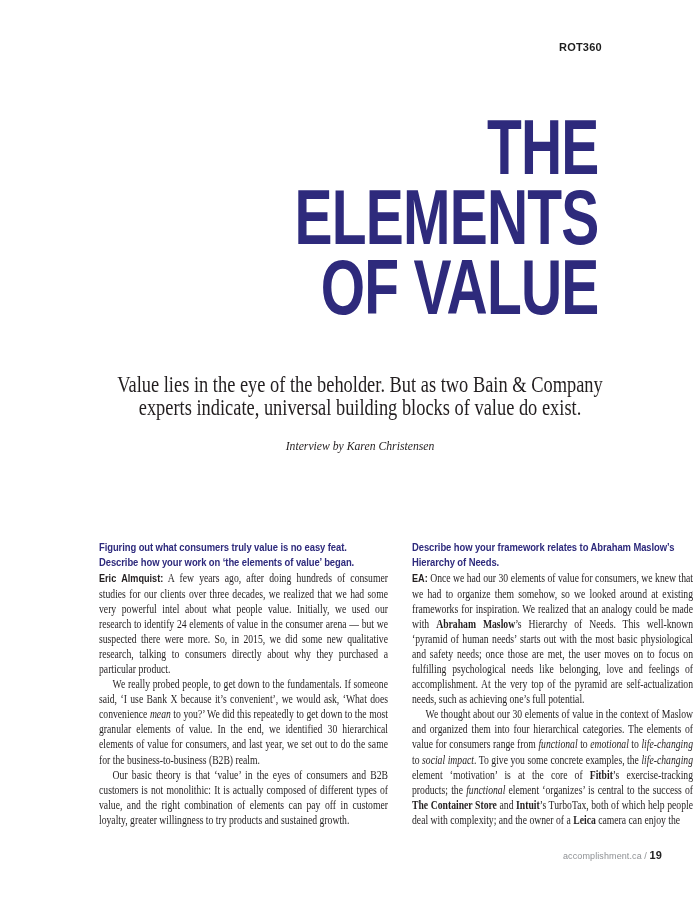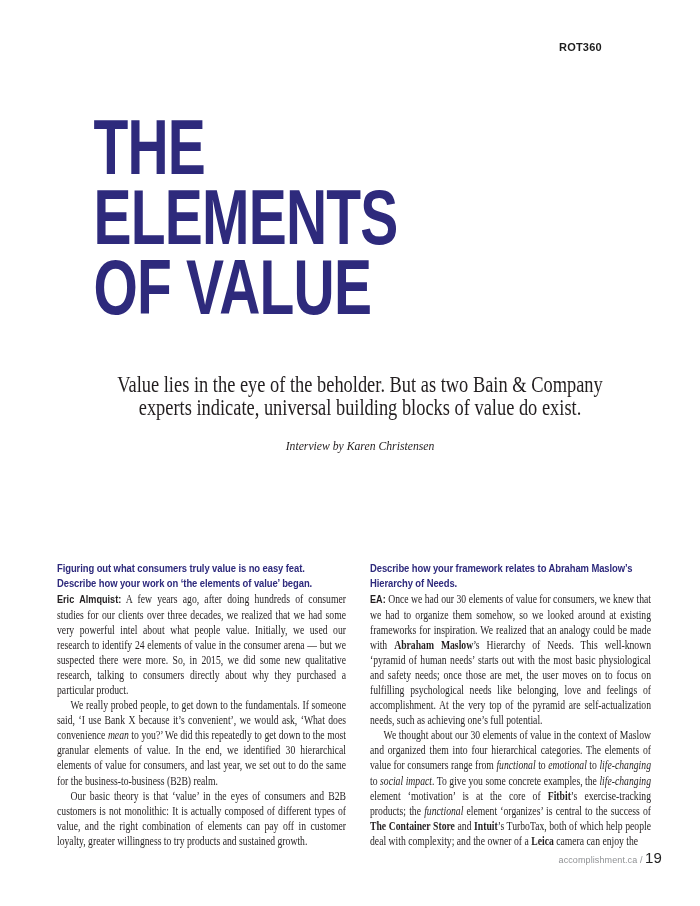--- a/index.html
+++ b/index.html
@@ -8,42 +8,42 @@
     overflow:hidden; font-family:"Liberation Serif", serif;
   }
 
   .masthead {
     position:absolute; top:41px; left:559px;
     font-family:"Liberation Sans", sans-serif; font-weight:bold;
     font-size:11px; letter-spacing:0.2px; color:var(--masthead,#1d1d1d);
   }
 
   .title {
-    position:absolute; top:112px; left:0; width:692px; text-align:left;
+    position:absolute; top:112px; left:0; width:692px; text-align:right;
     color:var(--accent,#2e2a7c);
     font-family:"Liberation Sans", sans-serif; font-weight:bold;
   }
   .title-line {
     display:block; font-size:78px; line-height:70px; letter-spacing:-1px;
     transform:scaleX(0.73); transform-origin:50% 50%; white-space:nowrap;
   }
 
   .deck {
     position:absolute; top:374px; left:10px; width:700px; text-align:center;
     color:var(--body,#221e1f); transform:scaleX(0.80); transform-origin:50% 50%;
   }
   .deck-line { display:block; font-size:23px; line-height:22.5px; }
 
   .byline {
     position:absolute; top:438px; left:10px; width:700px; text-align:center;
     font-style:italic; font-size:13px; color:var(--body,#221e1f);
     transform:scaleX(0.9); transform-origin:50% 50%;
   }
 
-  .column { position:absolute; top:561px; }
+  .column { position:absolute; top:540px;margin-left:42px; }
   .column-left  { left:57px;  width:289px; }
   .column-right { left:370px; width:281px; }
   .condense { width:125%; transform:scaleX(0.8); transform-origin:0 0; }
 
   .question {
     font-family:"Liberation Sans", sans-serif; font-weight:bold;
     font-size:11.8px; line-height:15.2px; letter-spacing:-0.1px;
     color:var(--accent,#2e2a7c); margin:0 0 1px 0; text-align:left;
   }
   .para {
@@ -53,21 +53,21 @@
   .para.indent { text-indent:17px; }
   .seg-b { font-weight:bold; }
   .seg-i { font-style:italic; }
   .seg-sans { font-family:"Liberation Sans", sans-serif; font-size:11.4px; }
 
   .footer {
     position:absolute; top:849px; right:38px;
     font-family:"Liberation Sans", sans-serif; font-size:9px;
     color:var(--gray,#8f9194); letter-spacing:0.1px;
   }
-  .footer .pagenum { font-weight:normal; color:#232323; font-size:15px;text-align:right; }
+  .footer .pagenum { font-weight:bold; color:#232323; font-size:11px;text-align:right; }
 </style>
 </head>
 <body>
 
 <div class="page">
 
   <div class="masthead">ROT360</div>
 
   <h1 class="title" style="margin:0;">
     <span class="title-line">THE</span>

